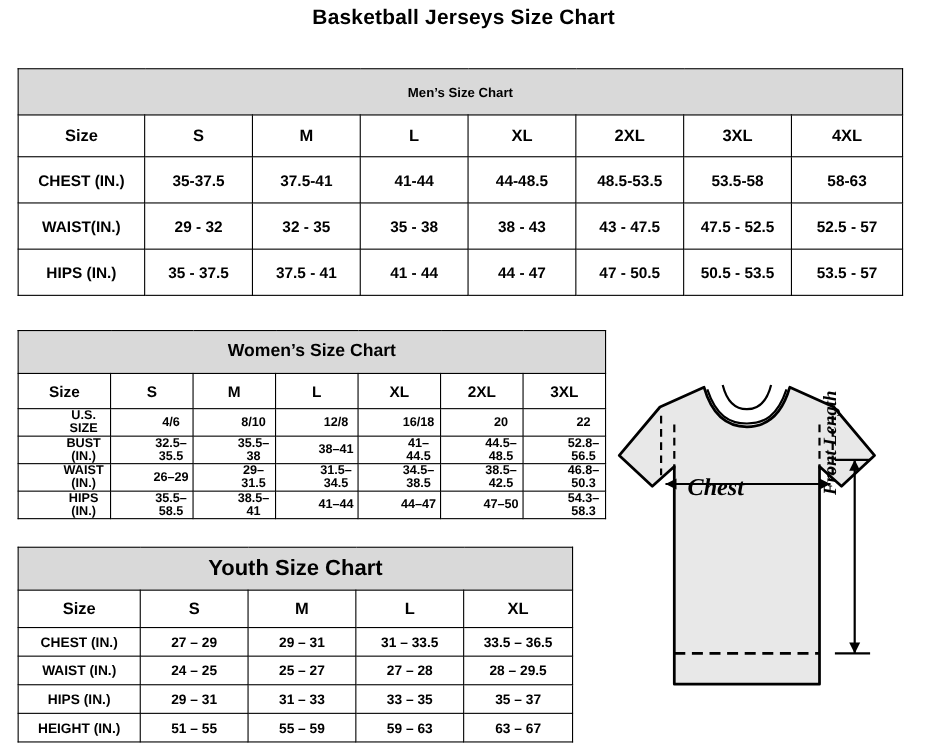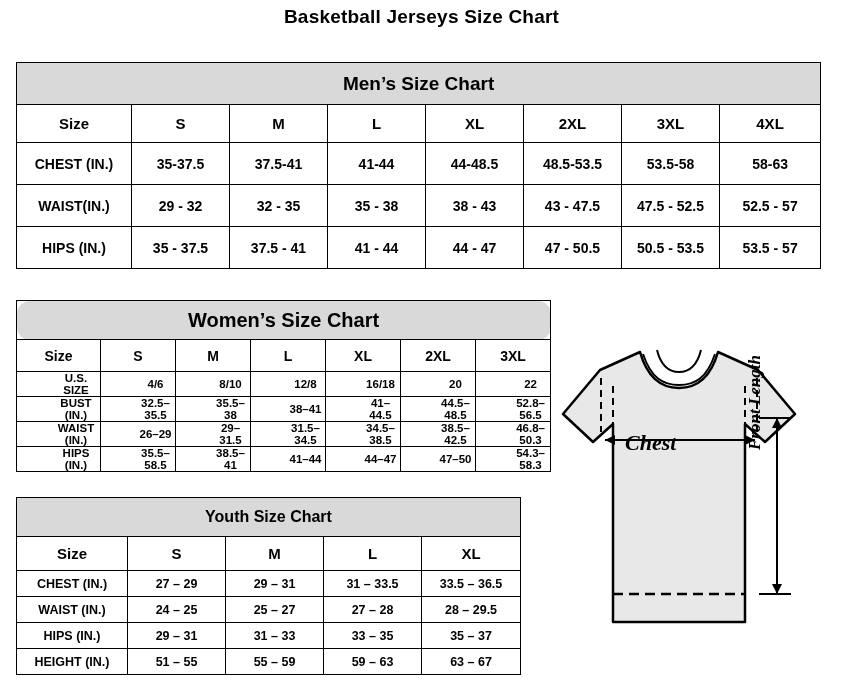--- a/index.html
+++ b/index.html
@@ -57,45 +57,45 @@
     font-weight: bold;
   }
 
   
   #mens-table {
     position: absolute;
     left: 16px;
     top: 62px;
     width: 804px;
   }
-  #mens-table .caption-cell { height: 41px; font-size: 19px; }
+  #mens-table .caption-cell { height: 41px; font-size: 12px; }
   #mens-table .hdr-row td { height: 37px; font-size: 15px; }
   #mens-table tbody tr.data-row td { height: 41px; font-size: 14px; }
   #mens-table td.rowlabel { font-size: 13.5px; }
 
   
   #womens-table {
     position: absolute;
     left: 16px;
     top: 300px;
     width: 534px;
   }
-  #womens-table .caption-cell { height: 38px; font-size: 20px; border-radius: 13px; }
+  #womens-table .caption-cell { height: 38px; font-size: 16px; }
   #womens-table .hdr-row td { height: 31px; font-size: 14px; }
   #womens-table tbody tr.data-row td { height: 23px; font-size: 11.5px; padding-left: 35px; }
   #womens-table td.rowlabel { font-size: 11px; }
 
   
   #youth-table {
     position: absolute;
     left: 16px;
     top: 497px;
     width: 504px;
   }
-  #youth-table .caption-cell { height: 38px; font-size: 16px; }
+  #youth-table .caption-cell { height: 38px; font-size: 20px; }
   #youth-table .hdr-row td { height: 33px; font-size: 15px; }
   #youth-table tbody tr.data-row td { height: 25px; font-size: 12.5px; }
   #youth-table td.rowlabel { font-size: 11.5px; }
 
   
   #shirt-diagram {
     position: absolute;
     left: 545px;
     top: 322px;
     width: 290px;

